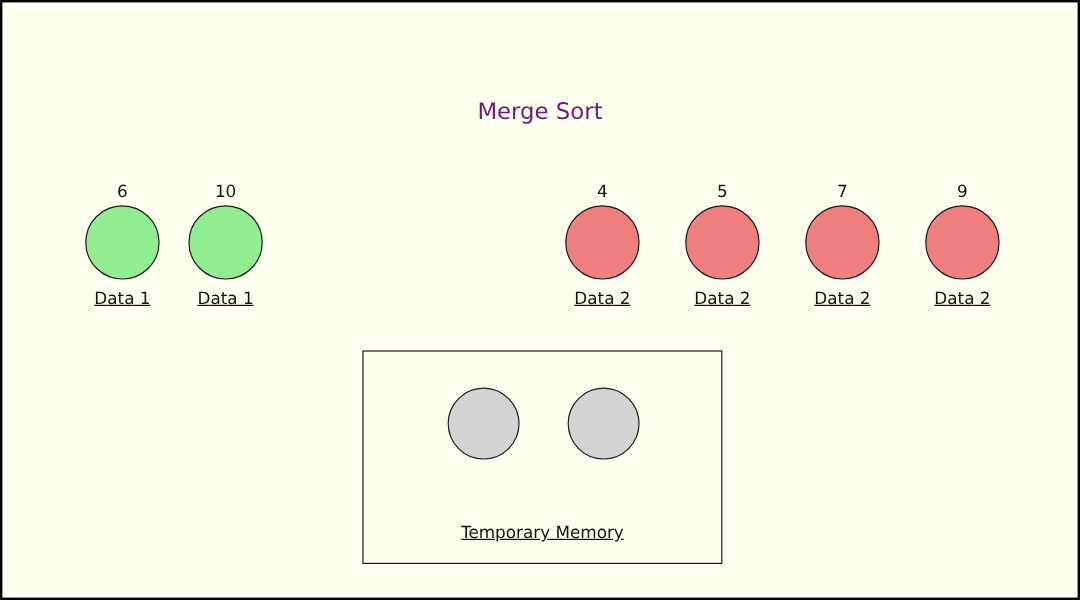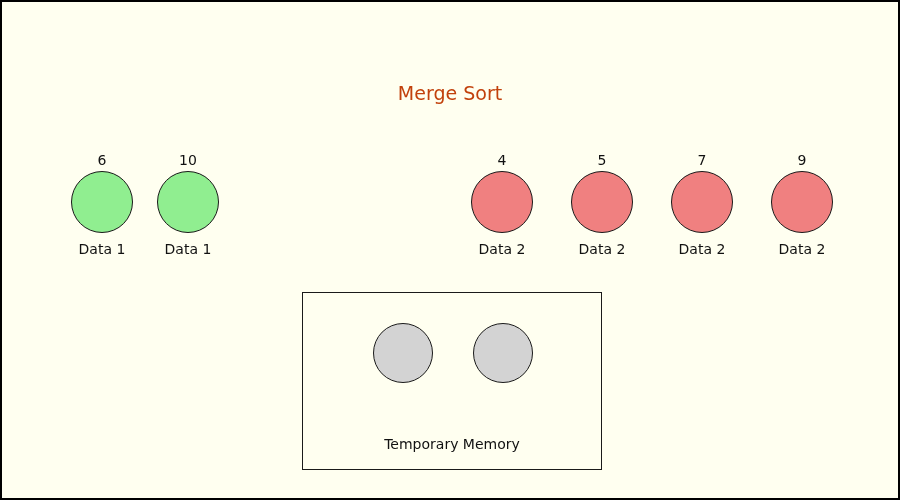--- a/index.html
+++ b/index.html
@@ -15,21 +15,21 @@
   }
 
   .title {
     position: absolute;
     left: 0;
     right: 0;
     top: 80px;
     text-align: center;
     font-size: 19px;
     line-height: 22px;
-    color: #c2410c;
+    color: #701a75;
   }
 
   .node {
     position: absolute;
     top: 150px;
     width: 100px;
     text-align: center;
   }
 
   .node .value {
@@ -47,20 +47,21 @@
 
   .node .circle {
     margin: 3px auto 0 auto;
   }
 
   .node .label {
     margin-top: 8px;
     font-size: 14px;
     line-height: 17px;
     color: #111;
+    text-decoration: underline;
   }
 
   .temp-rect {
     position: absolute;
     left: 300px;
     top: 290px;
     width: 300px;
     height: 178px;
     border: 1.5px solid #1a1a1a;
     background: transparent;
@@ -77,20 +78,21 @@
 
   .temp-label {
     position: absolute;
     left: 0;
     right: 0;
     bottom: 16px;
     text-align: center;
     font-size: 14px;
     line-height: 17px;
     color: #111;
+    text-decoration: underline;
   }
 
   
   .n-d1-0 { left: 50px; }
   .n-d1-1 { left: 136px; }
   .n-d2-0 { left: 450px; }
   .n-d2-1 { left: 550px; }
   .n-d2-2 { left: 650px; }
   .n-d2-3 { left: 750px; }
 </style>

